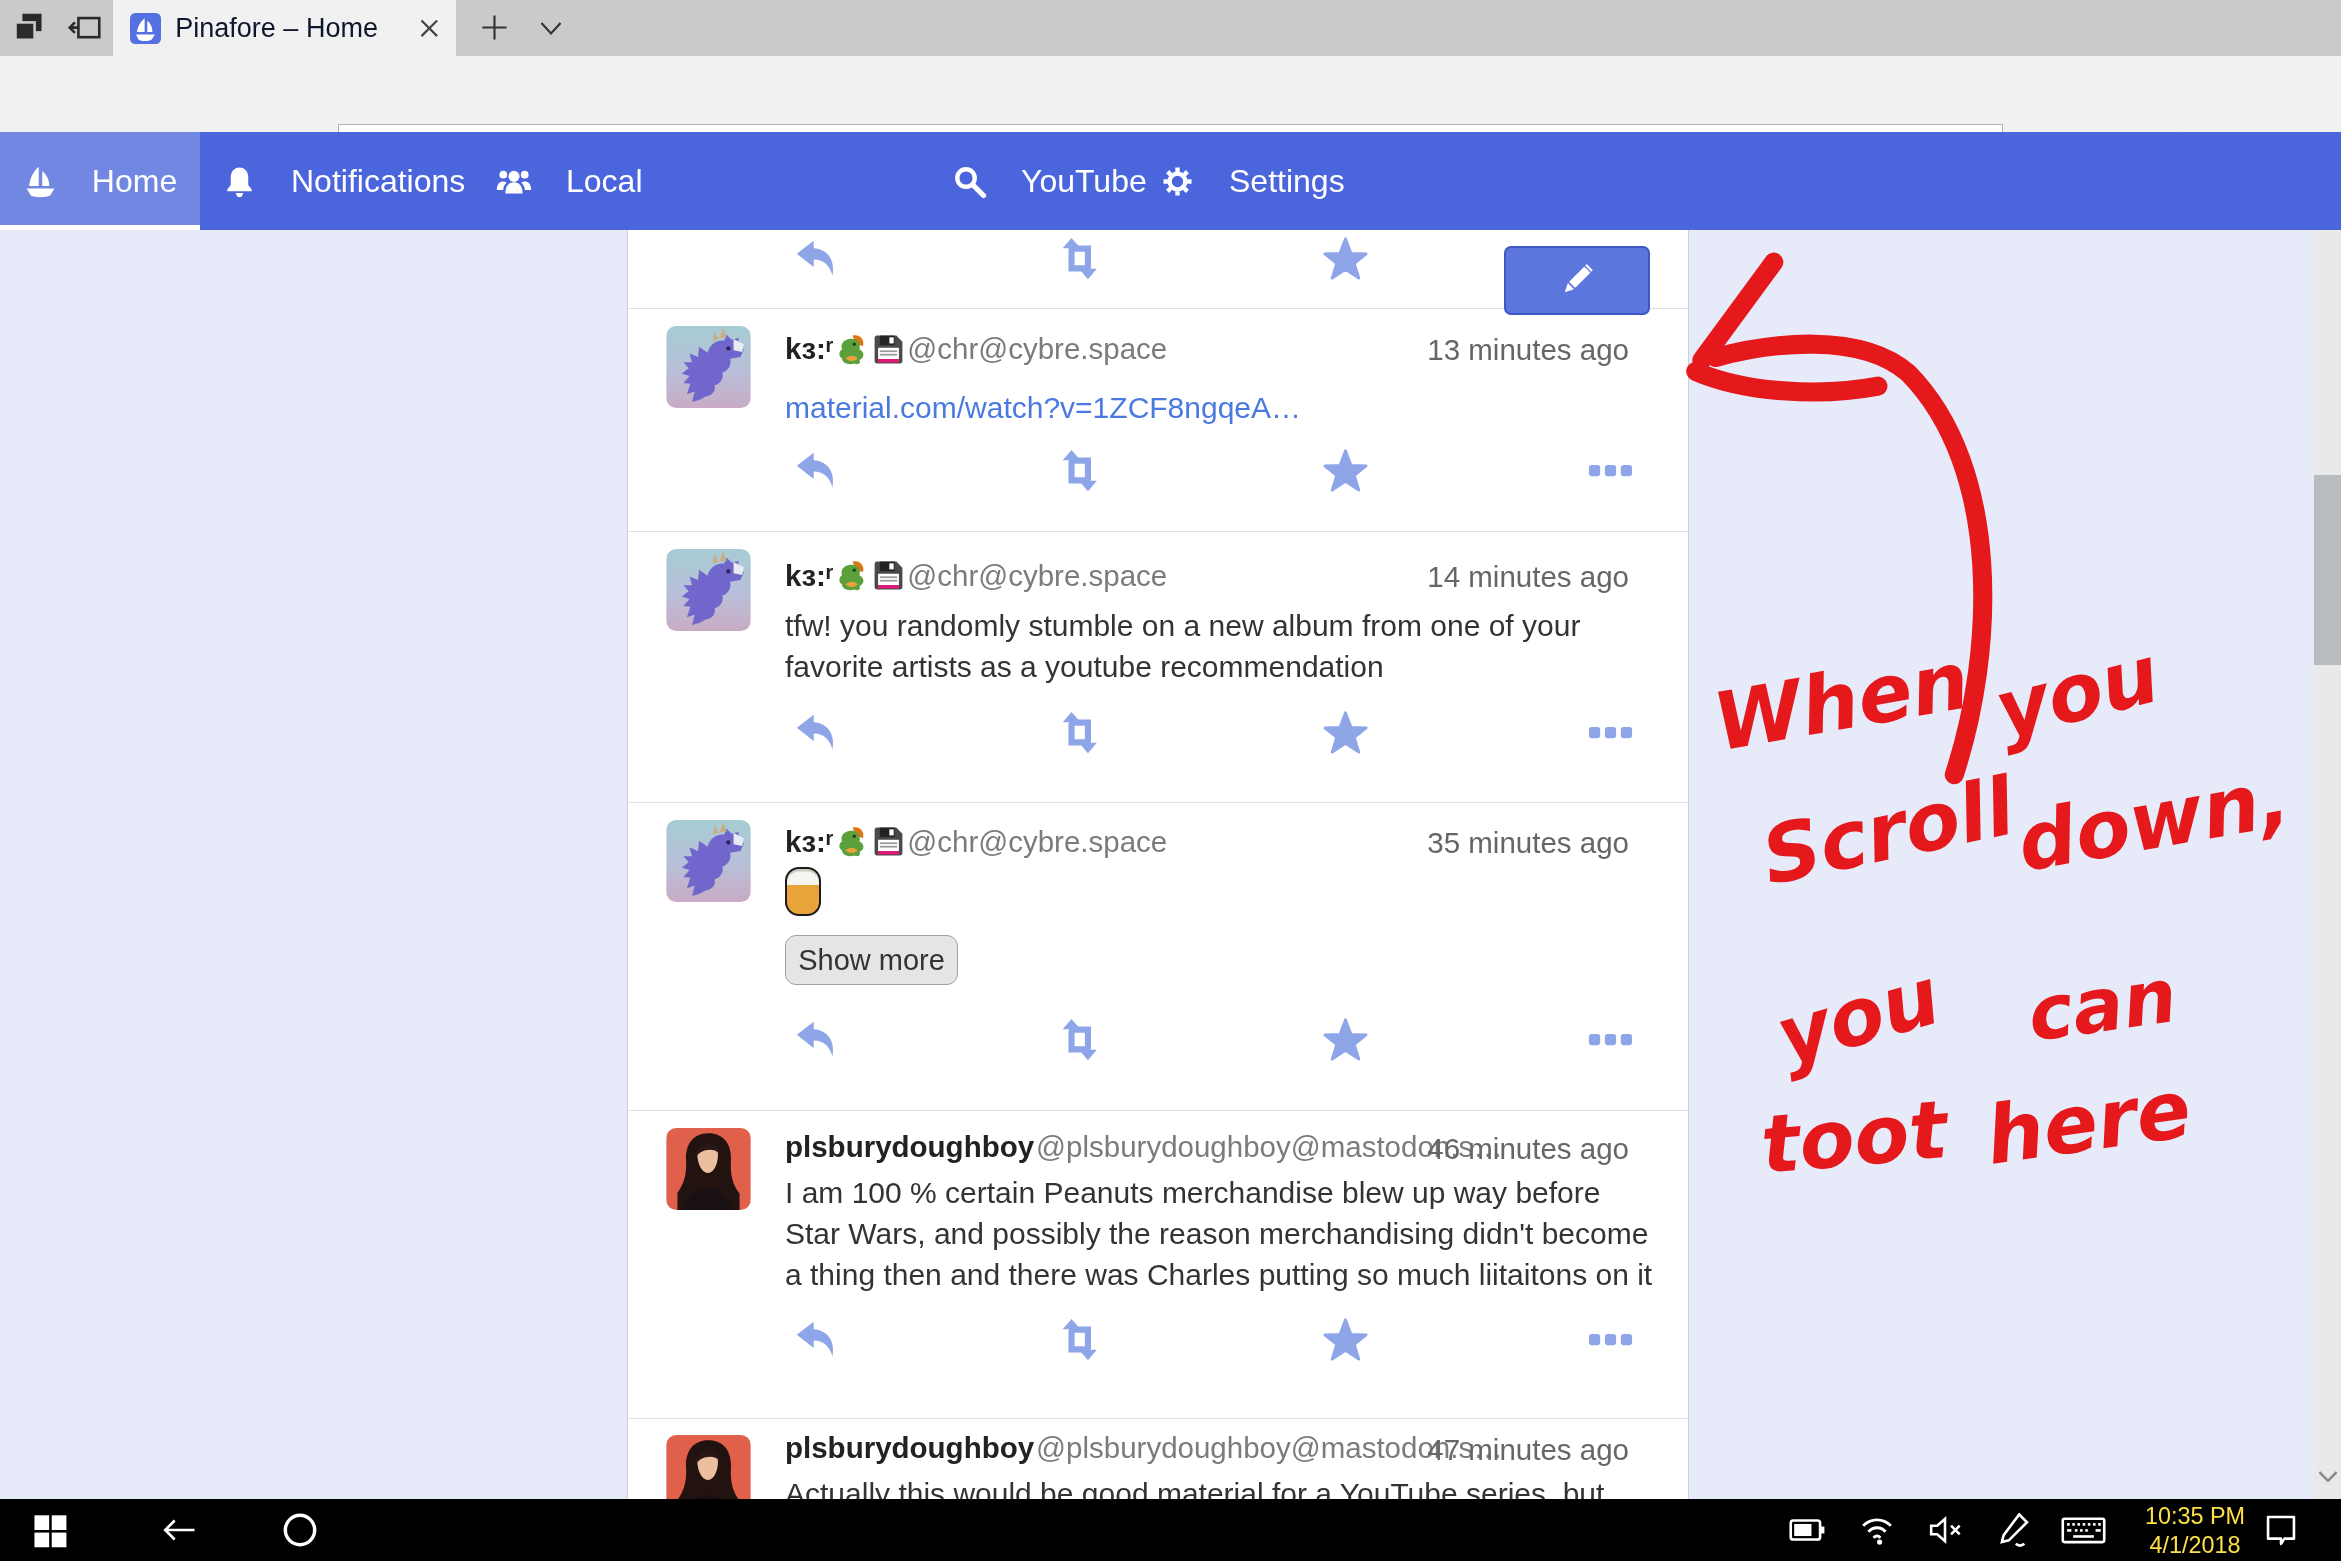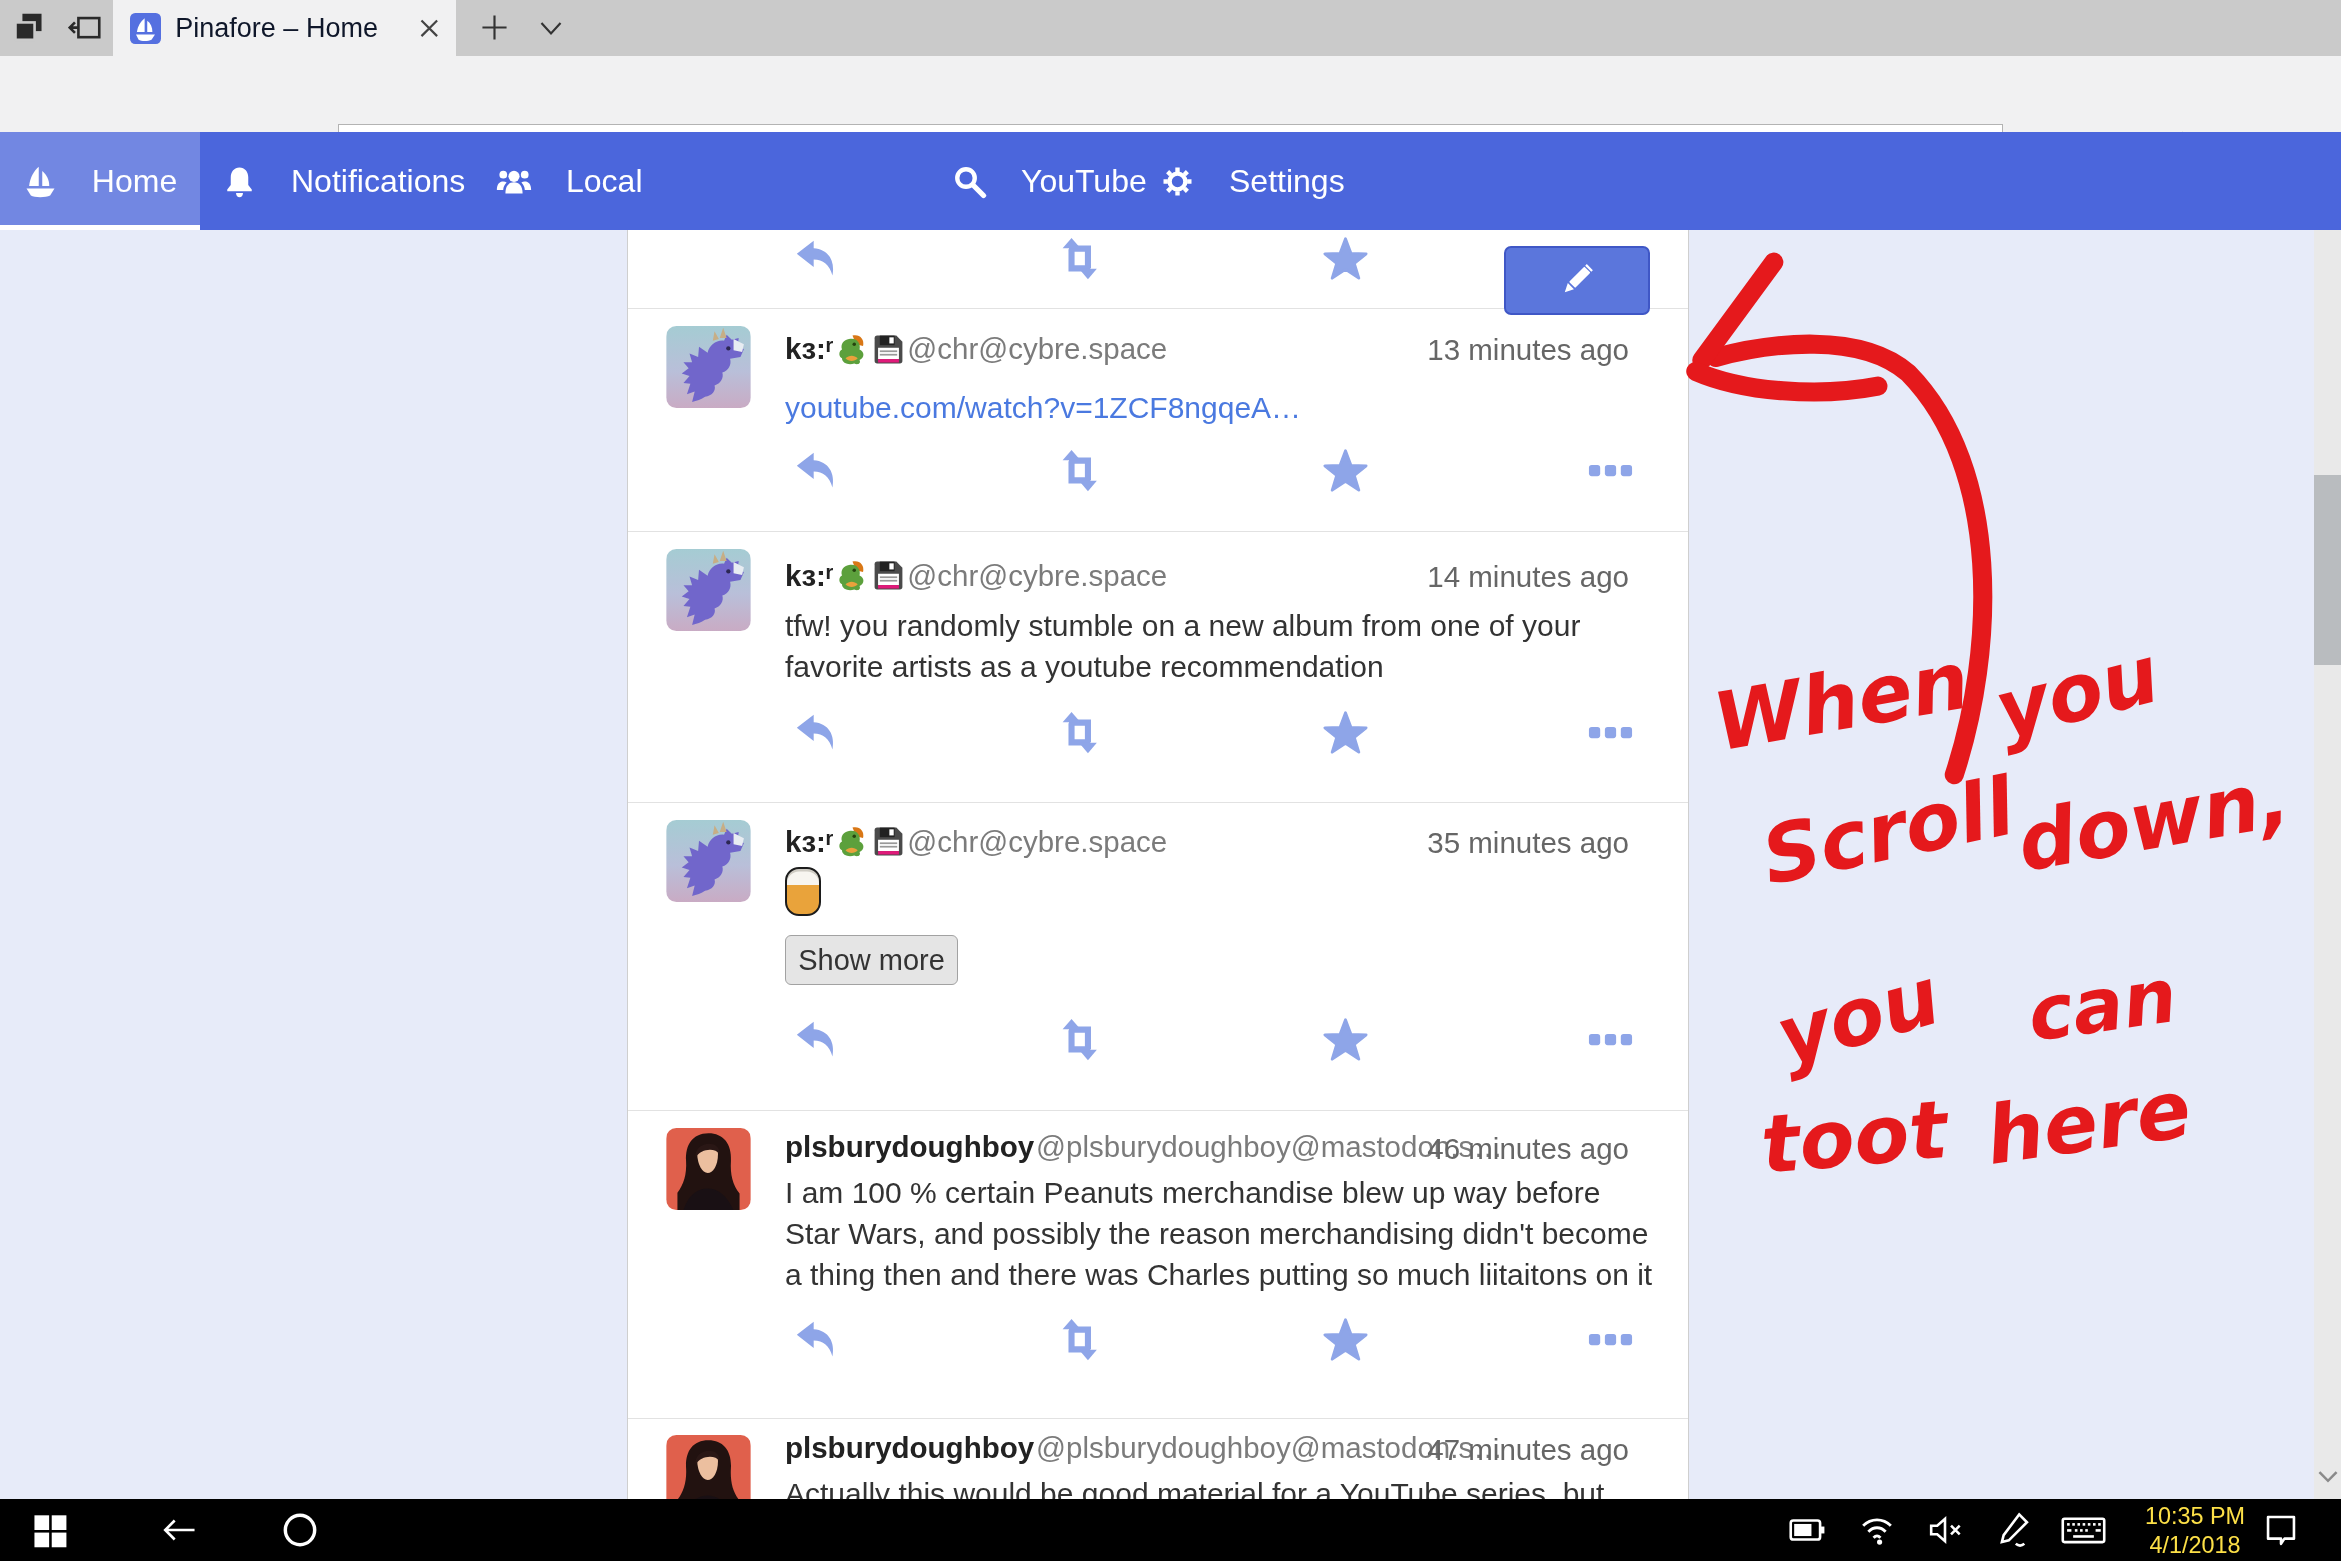--- a/index.html
+++ b/index.html
@@ -46,21 +46,21 @@
   .hdr{left:157px;display:flex;align-items:center;gap:2px;white-space:nowrap}
   .hdr .nm{font-weight:bold;font-size:29.5px;color:#222}
   .hdr .hd{font-size:29.5px;color:var(--muted)}
   .hdr .emj{width:35px;height:35px}
   .tm{right:59px;font-size:29.5px;color:var(--time)}
   .body{left:157px;width:876px;font-size:30px;line-height:41px;color:var(--txt)}
   .body a{color:var(--link);text-decoration:none}
   .act{position:absolute;width:45px;height:45px}
   .capsule{left:157px;width:36px;height:49px;border:2.6px solid #1c1c1c;border-radius:14px;
            background:linear-gradient(180deg,#f7f5f0 0 36%,#e9a33b 36% 100%);box-shadow:inset 0 2.6px 0 #cfccc4}
-  .showmore{left:157px;width:173px;height:50px;background:#e5e5e5;border:1.7px solid #a2a2a2;border-radius:6px;
+  .showmore{left:157px;width:173px;height:50px;background:#e5e5e5;border:1.7px solid #a2a2a2;border-radius:11px;
             font-size:29px;color:#333;display:flex;align-items:center;justify-content:center;
             font-family:"Liberation Sans",sans-serif}
   #fab{left:876px;top:15.6px;width:146px;height:69px;background:#5b76dc;border:2.6px solid #3f57c6;border-radius:7px;
        display:flex;align-items:center;justify-content:center;z-index:5}
 
   
   #sb-track{left:2314px;top:0;width:28px;height:1269px;background:#e9e9e9}
   #sb-thumb{left:2314px;top:245px;width:28px;height:190px;background:#b9bcbf}
   #sb-down{left:2316px;top:1236px;width:24px;height:21px}
 
@@ -295,21 +295,21 @@
         <svg class="emj" viewBox="0 0 40 40" width="35" height="35">
             <use href="#emoji-dragon"></use>
           </svg>
         <svg class="emj" style="width:33px;height:33px" viewBox="0 0 38 38" width="33" height="33">
             <use href="#emoji-floppy"></use>
           </svg>
         <span class="hd">@chr@cybre.space</span>
       </div>
       <span class="tm abs" style="top:24px">13 minutes ago</span>
       <div class="body abs" style="top:78px">
-        <a href="#">youtube.com/watch?v=1ZCF8ngqeA…</a>
+        <a href="#">material.com/watch?v=1ZCF8ngqeA…</a>
       </div>
       <svg class="act" style="left:166px;top:139px" viewBox="0 0 52 52" width="45" height="45">
           <use href="#icon-reply"></use>
         </svg>
       <svg class="act" style="left:429px;top:139px" viewBox="0 0 52 52" width="45" height="45">
           <use href="#icon-boost"></use>
         </svg>
       <svg class="act" style="left:695px;top:139px" viewBox="0 0 52 52" width="45" height="45">
           <use href="#icon-star"></use>
         </svg>

